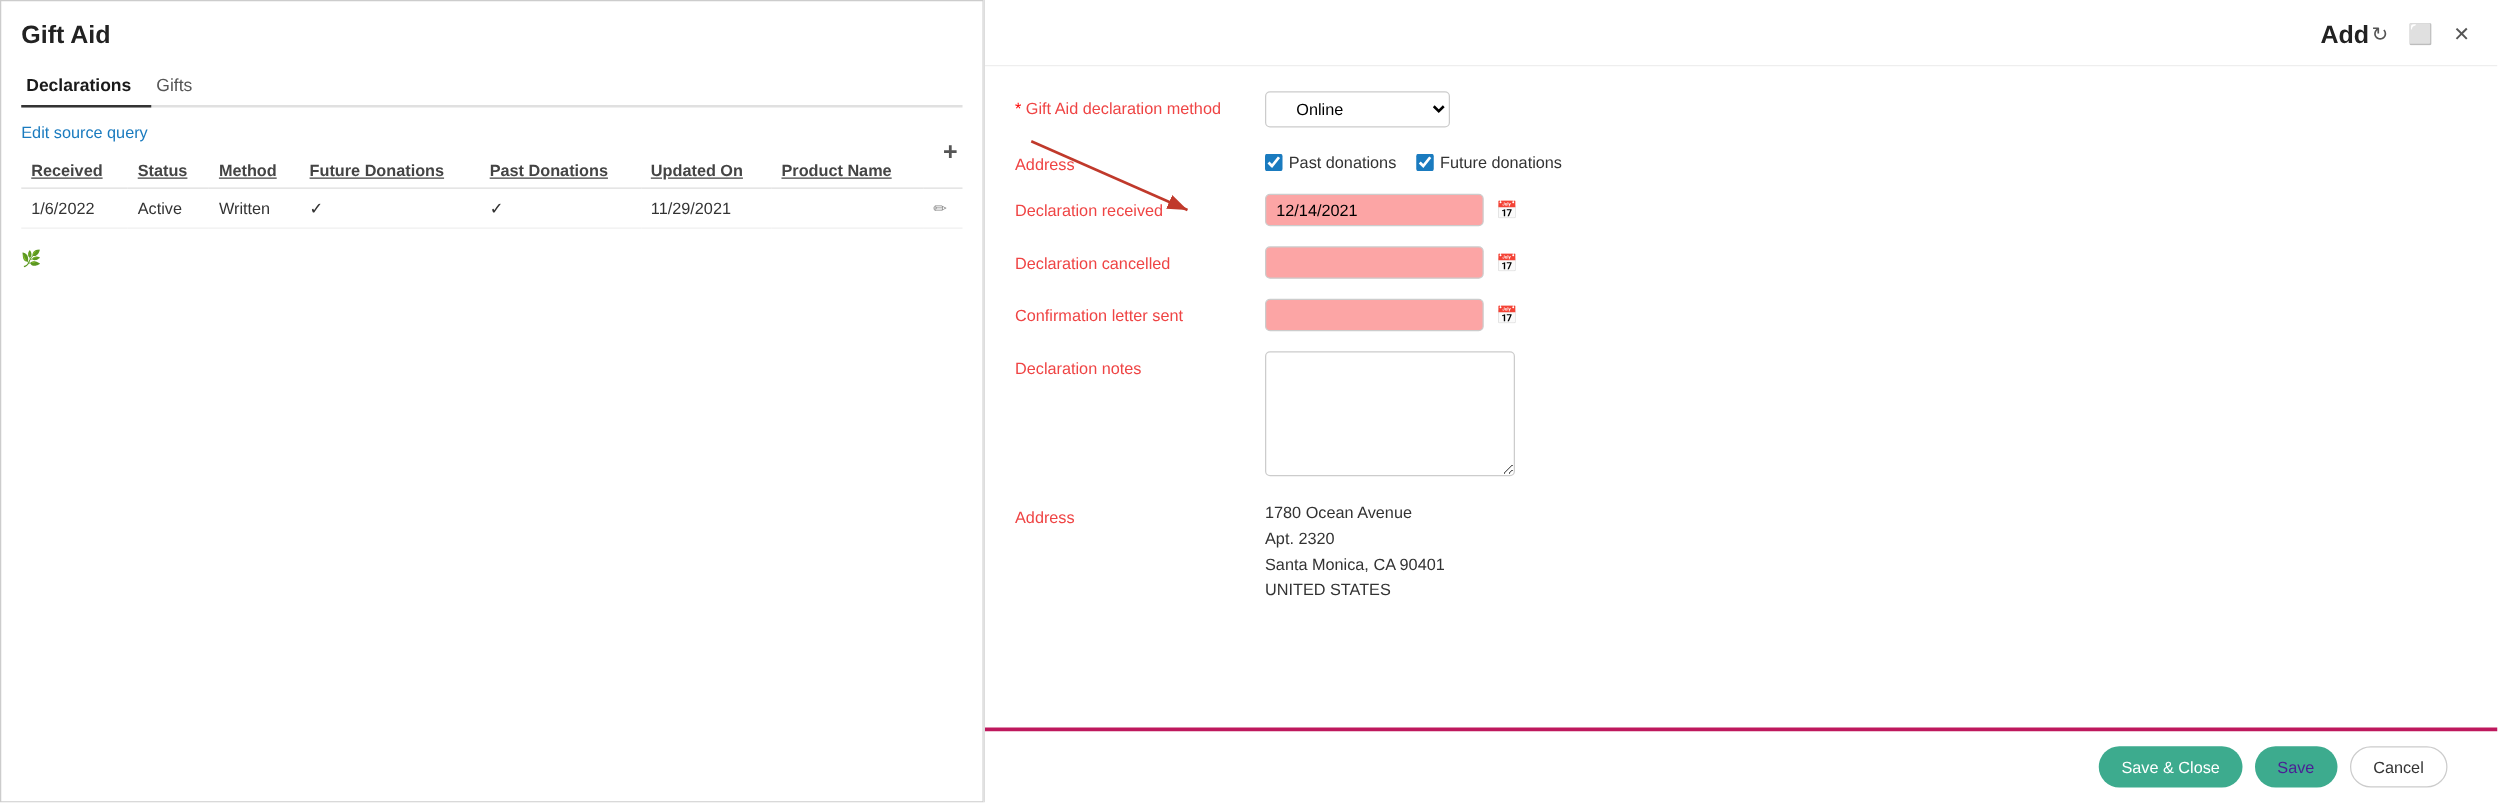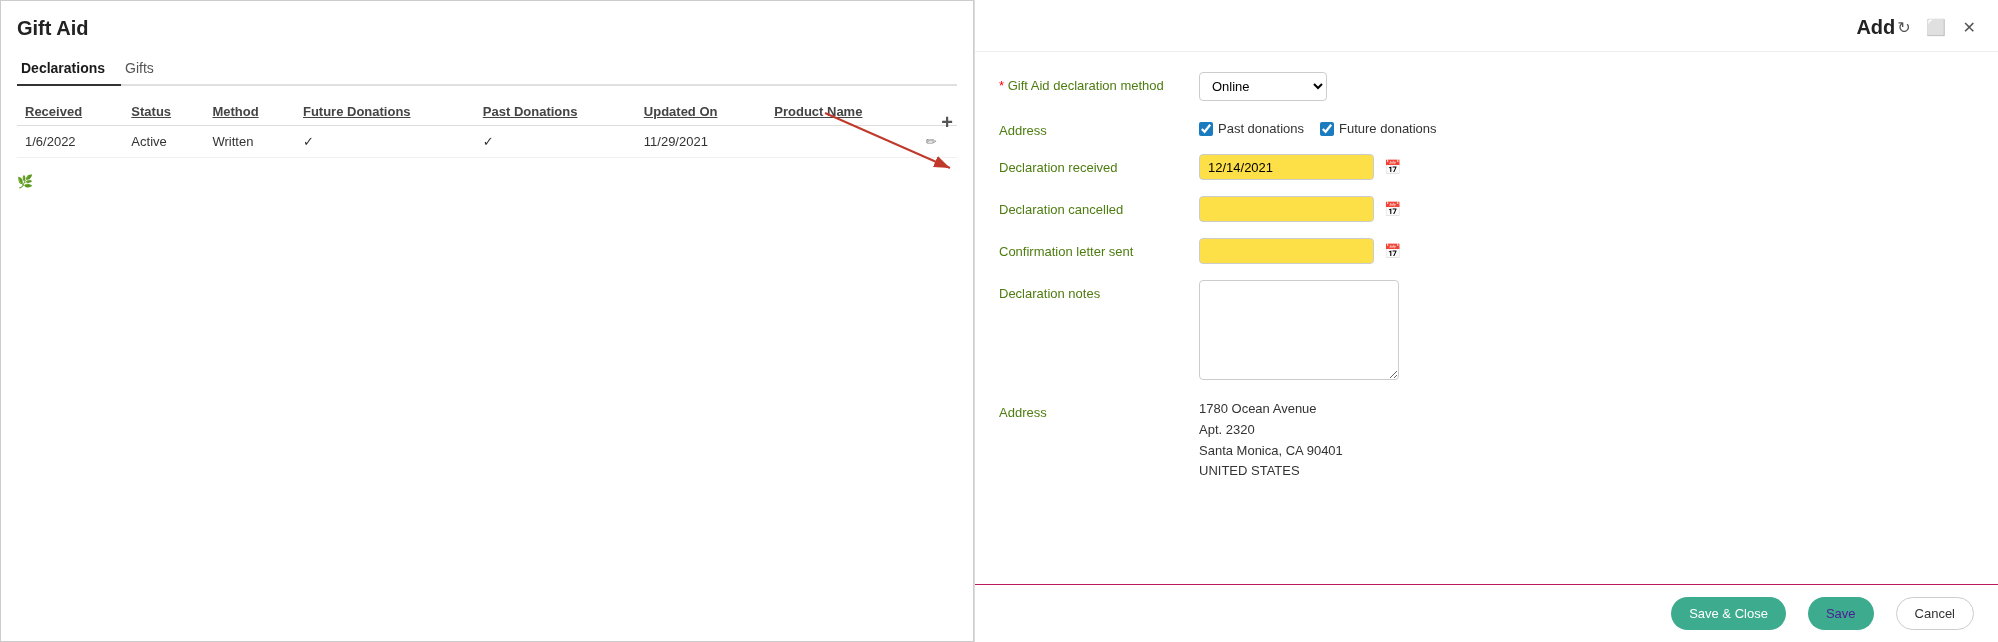--- a/index.html
+++ b/index.html
@@ -1,20 +1,20 @@
 <!DOCTYPE html>
 <html><head>
   <meta charset="utf-8">
   <style>
     * { box-sizing: border-box; margin: 0; padding: 0; }
     body { font-family: Arial, sans-serif; font-size: 13px; color: #333; background: #fff; display: flex; width: 1998px; min-height: 642px; overflow: hidden; }
 
     
     .left-panel {
-      width: 974px;
+      width: 787px;
       border: 1px solid #ccc;
       padding: 16px;
       position: relative;
       flex-shrink: 0;
     }
     .left-panel h2 {
       font-size: 20px;
       font-weight: 600;
       margin-bottom: 12px;
       color: #222;
@@ -128,35 +128,35 @@
     }
     .form-row {
       display: flex;
       align-items: flex-start;
       margin-bottom: 16px;
     }
     .form-label {
       width: 200px;
       flex-shrink: 0;
       font-size: 13px;
-      color: #4d7c0f;
+      color: #ef4444;
       padding-top: 6px;
       font-weight: 500;
     }
     .form-label.required::before {
       content: '* ';
       color: red;
     }
     .form-control {
       flex: 1;
       max-width: 340px;
     }
     .form-select {
-      width: 128px;
-      padding: 5px 8px;
+      width: 148px;
+      padding: 5px 20px;
       border: 1px solid #ccc;
       border-radius: 4px;
       font-size: 13px;
       background: #fff;
       cursor: pointer;
     }
     .checkbox-group {
       display: flex;
       align-items: center;
       gap: 16px;
@@ -173,21 +173,21 @@
       width: 14px;
       height: 14px;
     }
     .date-input-wrap {
       display: flex;
       align-items: center;
       border: 1px solid #ccc;
       border-radius: 4px;
       width: 175px;
       padding: 4px 8px;
-      background: #fde047;
+      background: #fca5a5;
     }
     .date-input {
       border: none;
       outline: none;
       font-size: 13px;
       flex: 1;
       background: transparent;
     }
     .cal-icon {
       color: #666;
@@ -204,23 +204,23 @@
       resize: vertical;
     }
     .address-text {
       font-size: 13px;
       color: #333;
       line-height: 1.6;
     }
     .modal-footer {
       display: flex;
       justify-content: flex-end;
-      gap: 22px;
-      padding: 12px 24px;
-      border-top: 1px solid #be185d;
+      gap: 10px;
+      padding: 12px 40px;
+      border-top: 3px solid #be185d;
     }
     .btn-save-close {
       background: #3dab8e;
       color: #fff;
       border: none;
       border-radius: 20px;
       padding: 8px 18px;
       font-size: 13px;
       cursor: pointer;
       font-weight: 500;
@@ -266,20 +266,21 @@
   </defs>
   <line x1="5" y1="5" x2="130" y2="60" stroke="#c0392b" stroke-width="2" marker-end="url(#arrowhead)"></line>
 </svg>
 
 <div class="left-panel">
   <h2>Gift Aid</h2>
   <div class="tabs">
     <div class="tab active">Declarations</div>
     <div class="tab">Gifts</div>
   </div>
+  <a class="edit-source">Edit source query</a>
   <button class="add-btn">+</button>
   <table>
     <thead>
       <tr>
         <th>Received</th>
         <th>Status</th>
         <th>Method</th>
         <th>Future Donations</th>
         <th>Past Donations</th>
         <th>Updated On</th>

